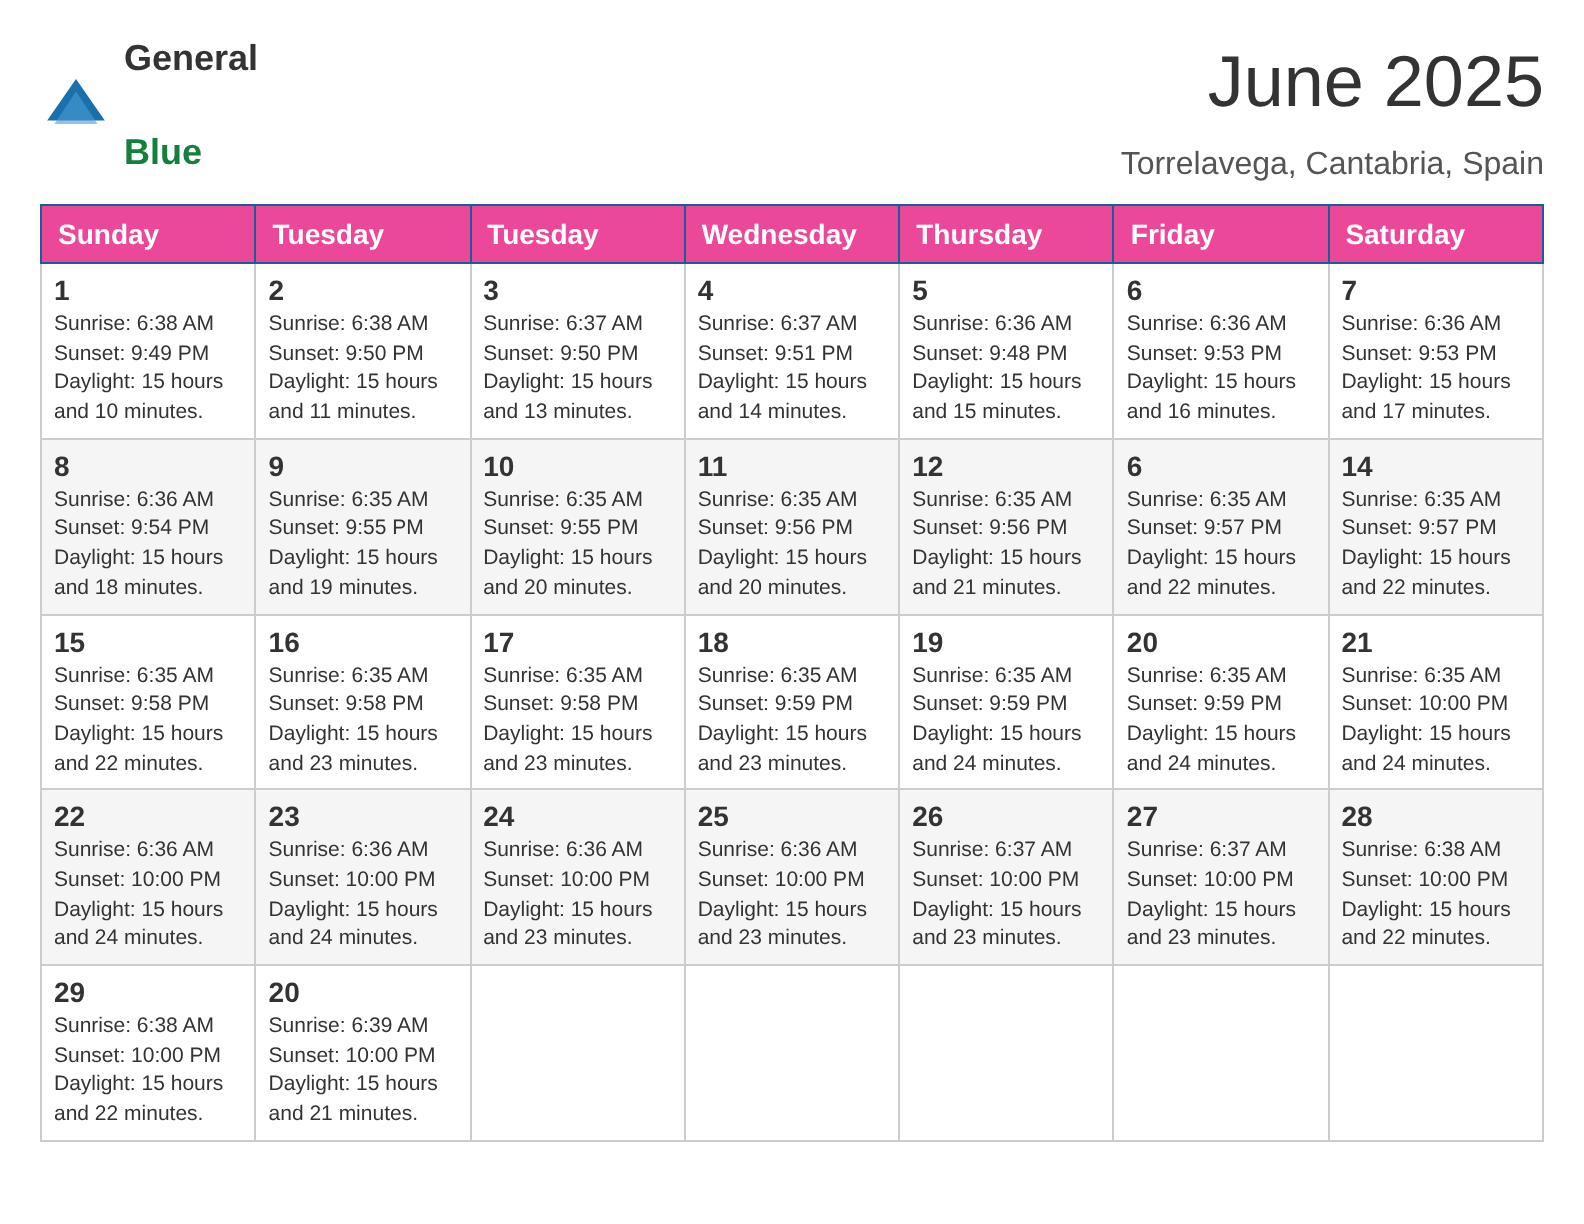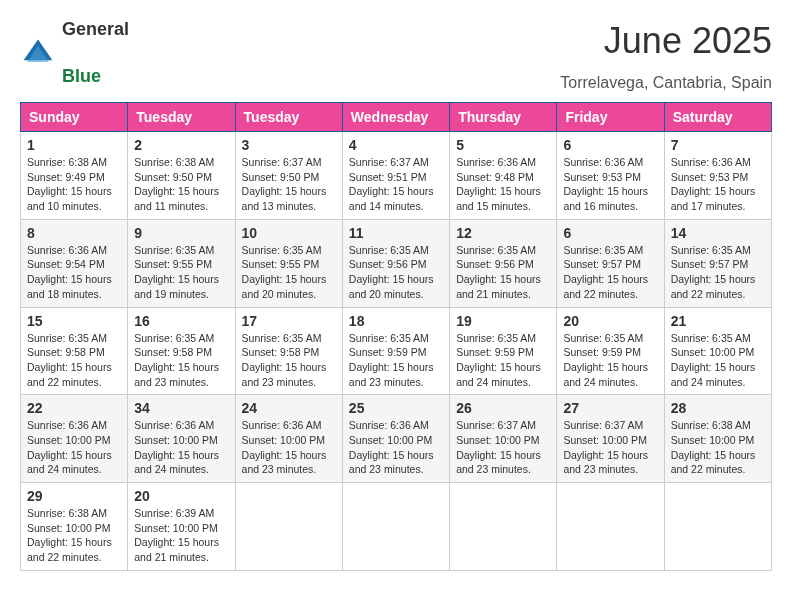--- a/index.html
+++ b/index.html
@@ -299,21 +299,21 @@
       <tr>
         <td>
         <span class="day-number">22</span>
         <div class="day-info">
           <span>Sunrise: 6:36 AM</span><br>
           <span>Sunset: 10:00 PM</span><br>
           <span>Daylight: 15 hours and 24 minutes.</span>
         </div>
       </td>
         <td>
-        <span class="day-number">34</span>
+        <span class="day-number">23</span>
         <div class="day-info">
           <span>Sunrise: 6:36 AM</span><br>
           <span>Sunset: 10:00 PM</span><br>
           <span>Daylight: 15 hours and 24 minutes.</span>
         </div>
       </td>
         <td>
         <span class="day-number">24</span>
         <div class="day-info">
           <span>Sunrise: 6:36 AM</span><br>

